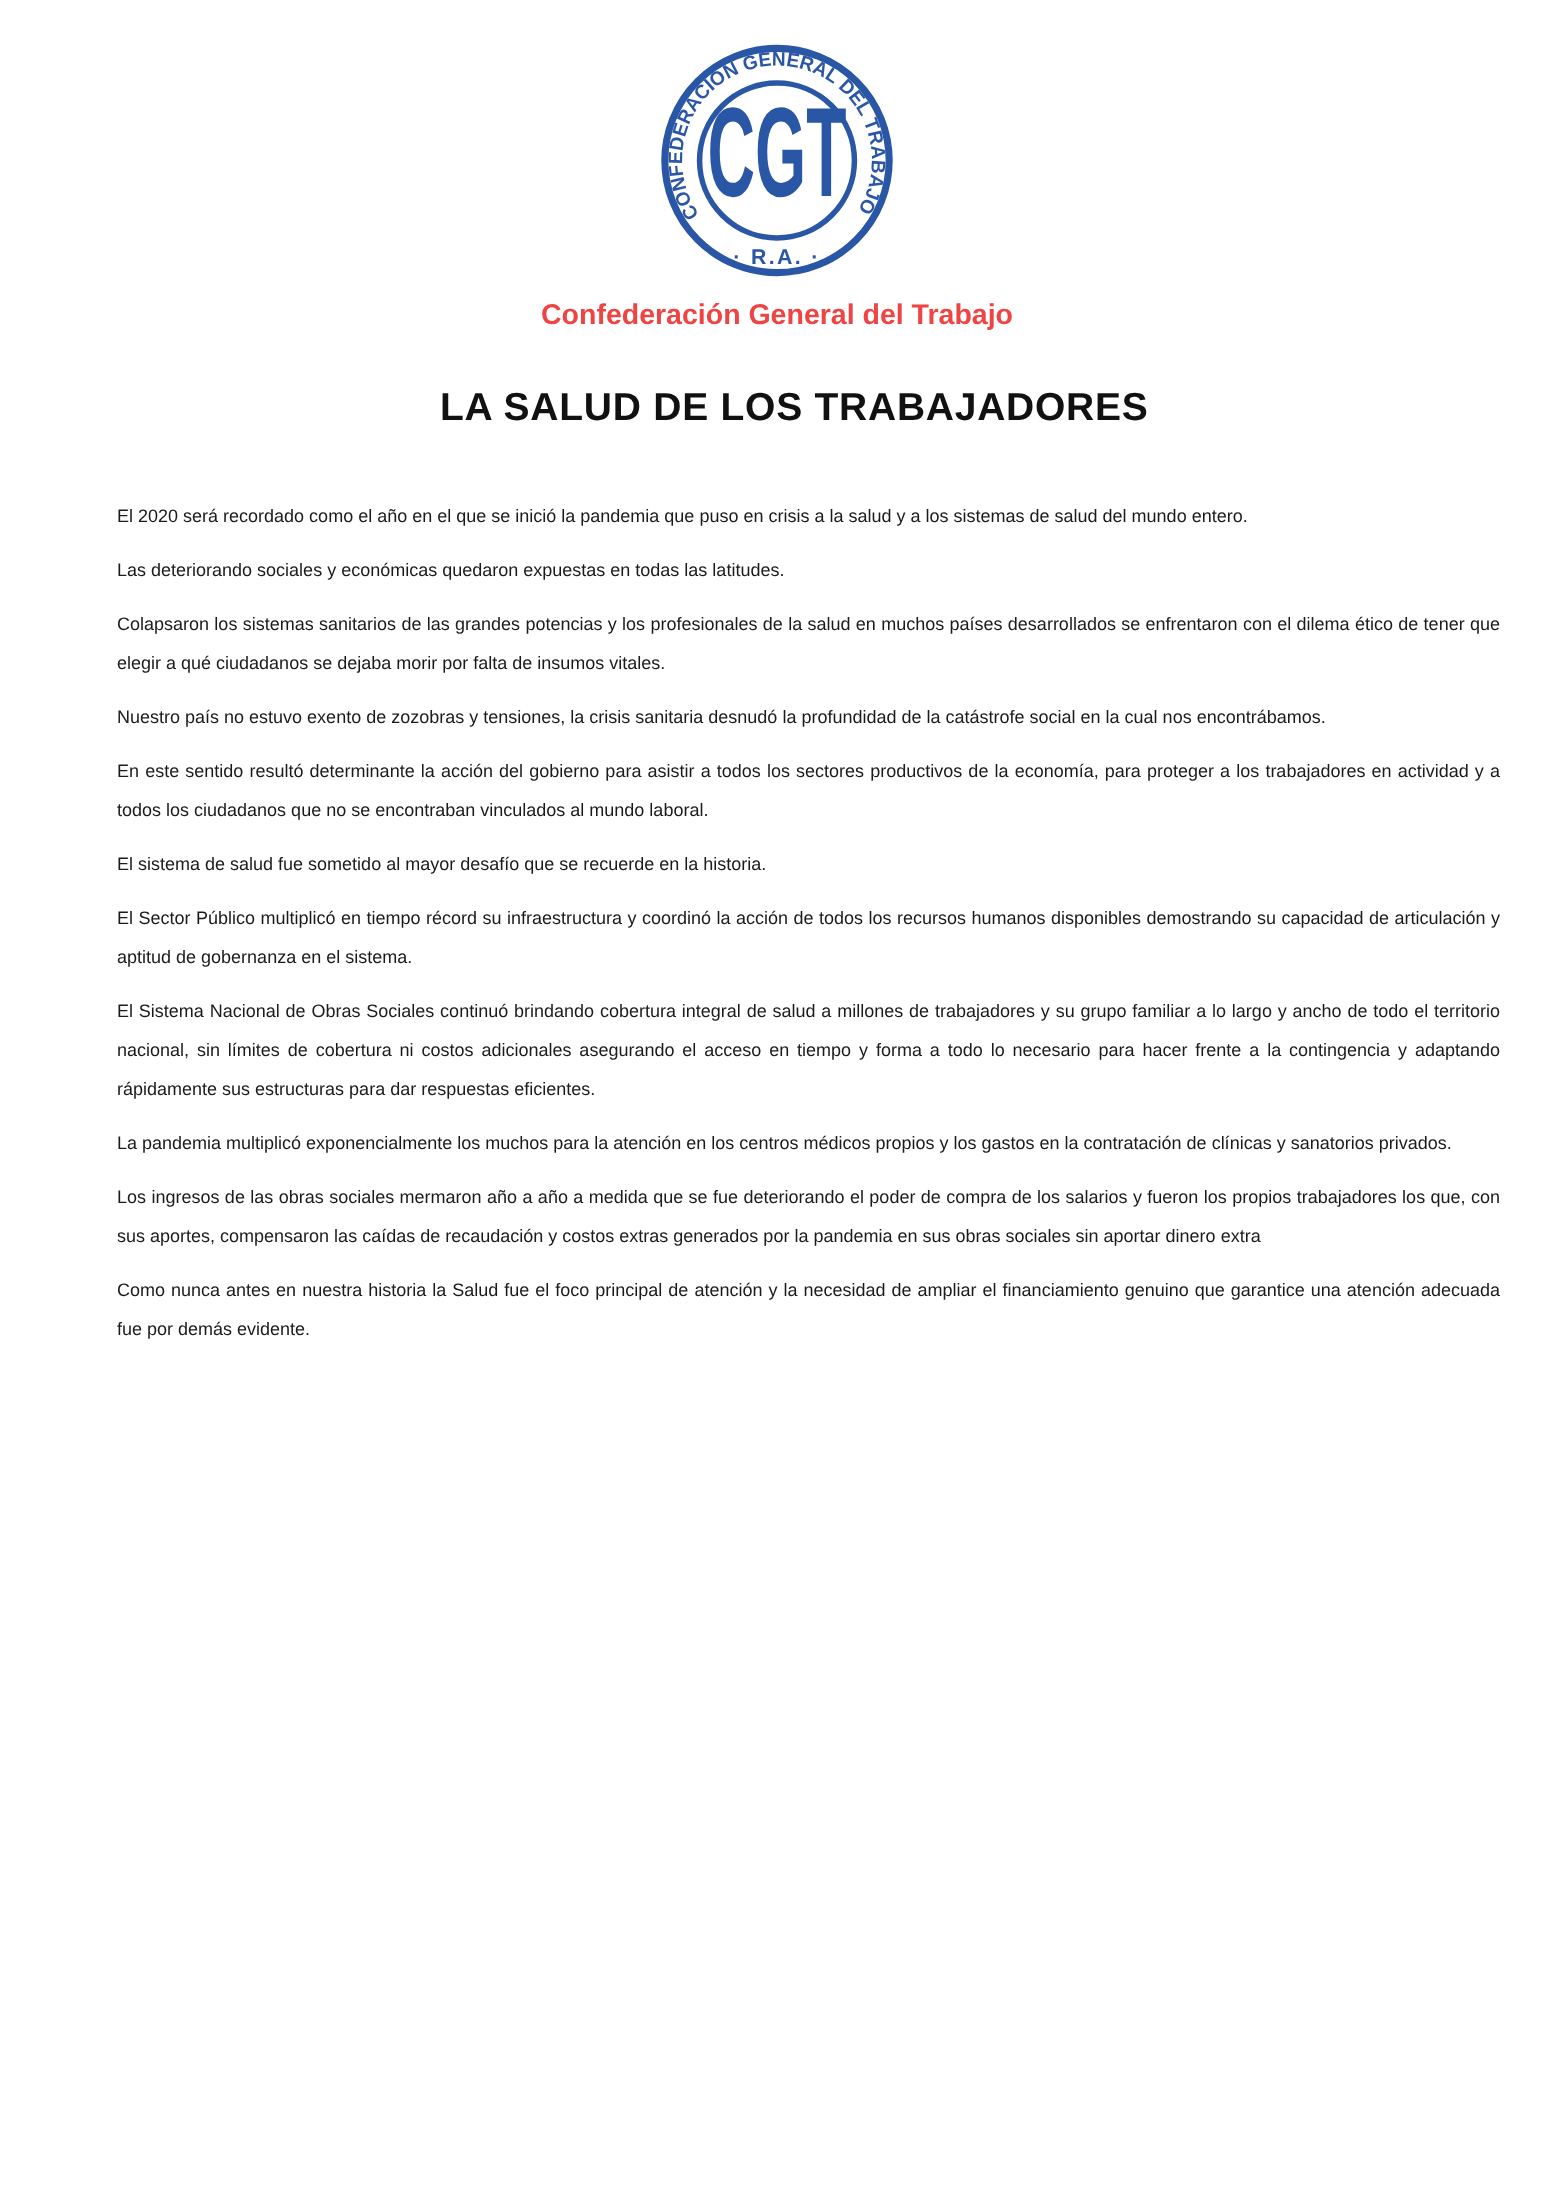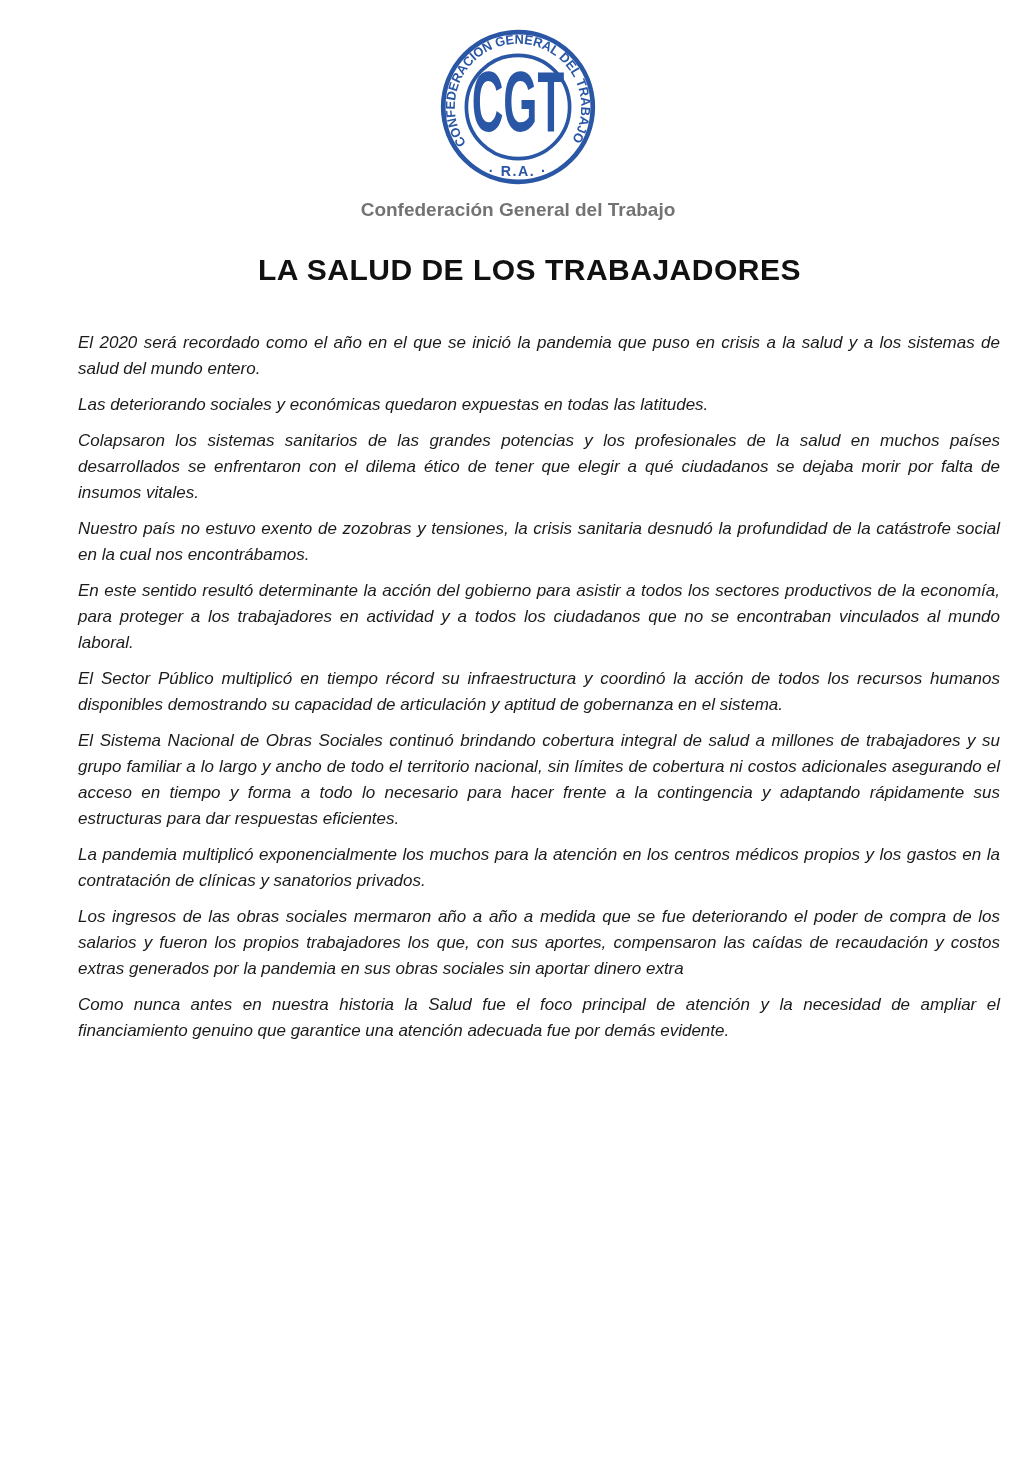--- a/index.html
+++ b/index.html
@@ -11,43 +11,42 @@
     font-family: "Liberation Sans", sans-serif;
     overflow: hidden;
   }
   .logo-wrap {
     padding-top: 28px;
     text-align: center;
   }
   .org-name {
     margin-top: 8px;
     text-align: center;
-    color: #737373;
+    color: #ef4444;
     font-weight: bold;
     font-size: 19px;
     line-height: 24px;
   }
   .doc-title {
     margin: 33px 0 0 0;
     text-align: center;
     color: #111111;
     font-weight: bold;
-    font-size: 30px;
+    font-size: 26px;
     line-height: 30px;
     letter-spacing: 0.5px;
     padding-left: 23px;
   }
   .doc-body {
     margin: 45px 36px 0 78px;
     width: 922px;
     text-align: justify;
     color: #1b1b1b;
-    font-size: 17px;
+    font-size: 12px;
     line-height: 26px;
-    font-style: italic;
   }
   .doc-body p {
     margin: 0 0 10px 0;
   }
 </style>
 </head>
 <body>
 
 <div class="page">
 
@@ -71,20 +70,21 @@
   </div>
 
   <h1 class="doc-title">LA SALUD DE LOS TRABAJADORES</h1>
 
   <div class="doc-body">
     <p>El 2020 será recordado como el año en el que se inició la pandemia que puso en crisis a la salud y a los sistemas de salud del mundo entero.</p>
     <p>Las deteriorando sociales y económicas quedaron expuestas en todas las latitudes.</p>
     <p>Colapsaron los sistemas sanitarios de las grandes potencias y los profesionales de la salud en muchos países desarrollados se enfrentaron con el dilema ético de tener que elegir a qué ciudadanos se dejaba morir por falta de insumos vitales.</p>
     <p>Nuestro país no estuvo exento de zozobras y tensiones, la crisis sanitaria desnudó la profundidad de la catástrofe social en la cual nos encontrábamos.</p>
     <p>En este sentido resultó determinante la acción del gobierno para asistir a todos los sectores productivos de la economía, para proteger a los trabajadores en actividad y a todos los ciudadanos que no se encontraban vinculados al mundo laboral.</p>
+    <p>El sistema de salud fue sometido al mayor desafío que se recuerde en la historia.</p>
     <p>El Sector Público multiplicó en tiempo récord su infraestructura y coordinó la acción de todos los recursos humanos disponibles demostrando su capacidad de articulación y aptitud de gobernanza en el sistema.</p>
     <p>El Sistema Nacional de Obras Sociales continuó brindando cobertura integral de salud a millones de trabajadores y su grupo familiar a lo largo y ancho de todo el territorio nacional, sin límites de cobertura ni costos adicionales asegurando el acceso en tiempo y forma a todo lo necesario para hacer frente a la contingencia y adaptando rápidamente sus estructuras para dar respuestas eficientes.</p>
     <p>La pandemia multiplicó exponencialmente los muchos para la atención en los centros médicos propios y los gastos en la contratación de clínicas y sanatorios privados.</p>
     <p>Los ingresos de las obras sociales mermaron año a año a medida que se fue deteriorando el poder de compra de los salarios y fueron los propios trabajadores los que, con sus aportes, compensaron las caídas de recaudación y costos extras generados por la pandemia en sus obras sociales sin aportar dinero extra</p>
     <p>Como nunca antes en nuestra historia la Salud fue el foco principal de atención y la necesidad de ampliar el financiamiento genuino que garantice una atención adecuada fue por demás evidente.</p>
   </div>
 
 </div>
 
 </body></html>

